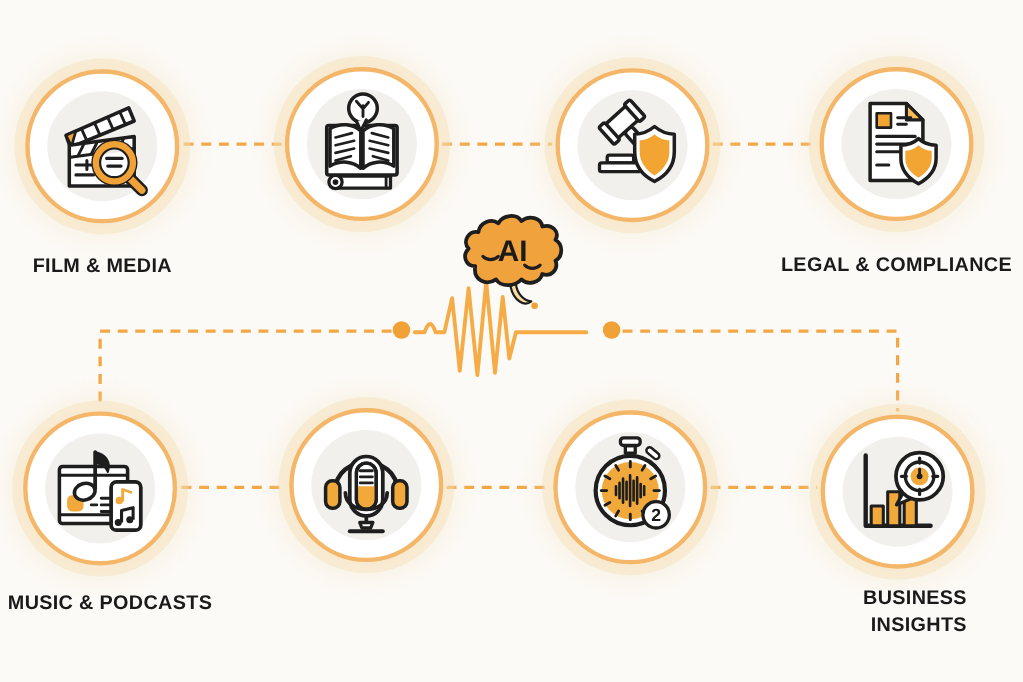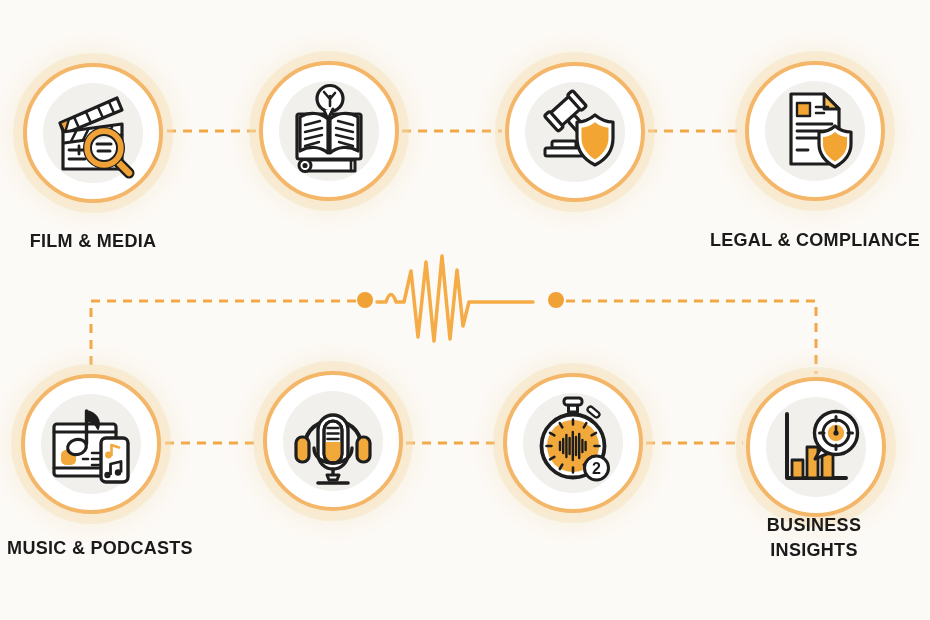--- a/index.html
+++ b/index.html
@@ -39,20 +39,29 @@
       <path d="M566,301 H816 V374"></path>
       <path d="M165,443 H260"></path>
       <path d="M406,443 H500"></path>
       <path d="M646,443 H743"></path>
     </g>
     <circle cx="365" cy="300" r="8" fill="#F1A237"></circle>
     <circle cx="556" cy="300" r="8" fill="#F1A237"></circle>
     <path d="M377,302 H386 Q391,287 396,302 H404 L411,271 L418,337 L426,262 L434,341 L442,256 L450,339 L457,270 L463,326 L469,302 H533" stroke="#F5AC47" stroke-width="3.5" fill="none" stroke-linecap="round" stroke-linejoin="round"></path>
   </svg>
 
+  <div class="brain">
+    <svg viewBox="0 0 100 90">
+      <path d="M53,64 C54,73 60,79 67,80 C61,85 51,80 48,66 Z" fill="#F8DCA0" stroke="#1E1E1E" stroke-width="2" stroke-linejoin="round"></path>
+      <circle cx="70" cy="84" r="3" fill="#F1A237"></circle>
+      <path d="M16,48 C7,48 4,38 10,32 C4,26 10,15 19,17 C20,8 31,4 37,9 C41,1 54,0 58,7 C65,1 76,4 77,12 C86,9 93,17 89,24 C96,28 96,39 89,43 C92,51 85,58 77,55 C75,63 64,66 58,60 C52,67 39,67 35,60 C26,66 14,61 16,48 Z" fill="#F0A23C" stroke="#1E1E1E" stroke-width="3.4" stroke-linejoin="round"></path>
+      <path d="M23,39 C27,43 33,43 37,39 M61,47 C65,51 71,51 75,47" fill="none" stroke="#1E1E1E" stroke-width="2.8" stroke-linecap="round"></path>
+      <text x="50" y="43" font-size="27" text-anchor="middle">AI</text>
+    </svg>
+  </div>
 
   <div class="node" style="left:93px;top:133px;">
     <div class="ring"></div>
     <div class="disc"></div>
     <svg class="icon" viewBox="0 0 100 100">
       <g stroke="#1E1E1E" stroke-width="3.2" stroke-linejoin="round" stroke-linecap="round">
         <path d="M17,40 L74,15 L79,27 L21,51 Z" fill="#fff"></path>
         <path d="M31,34 L36,45 M43,29 L48,40 M55,24 L60,35 M66,19 L71,30" stroke-width="2.6"></path>
         <path d="M17,40 L26,36 L22,50 Z" fill="#F1A237" stroke-width="2.4"></path>
         <path d="M20,49 L79,41 L79,86 L20,86 Z" fill="#fff"></path>
@@ -202,15 +211,15 @@
       </g>
       <path d="M55,51 L49,62 L63,56 Z" fill="#fff" stroke="#1E1E1E" stroke-width="3" stroke-linejoin="round"></path>
       <circle cx="70" cy="36" r="21.5" fill="#fff" stroke="#1E1E1E" stroke-width="3.4"></circle>
       <circle cx="70" cy="36" r="13" fill="#fff" stroke="#1E1E1E" stroke-width="3"></circle>
       <path d="M70,19.5 V24 M70,48 V52.5 M53.5,36 H58 M82,36 H86.5" stroke="#1E1E1E" stroke-width="3" stroke-linecap="round"></path>
       <circle cx="70" cy="36" r="8.2" fill="#F2A93C"></circle>
       <path d="M70,36 L70,29.5" stroke="#1E1E1E" stroke-width="2.6" stroke-linecap="round"></path>
       <circle cx="70" cy="36" r="2.6" fill="#1E1E1E"></circle>
     </svg>
   </div>
-  <div class="label" style="left:749px;top:513px;width:130px;">BUSINESS INSIGHTS</div>
+  <div class="label" style="left:749px;top:531px;width:130px;text-align:right;">BUSINESS INSIGHTS</div>
 
 </div>
 
 </body></html>

